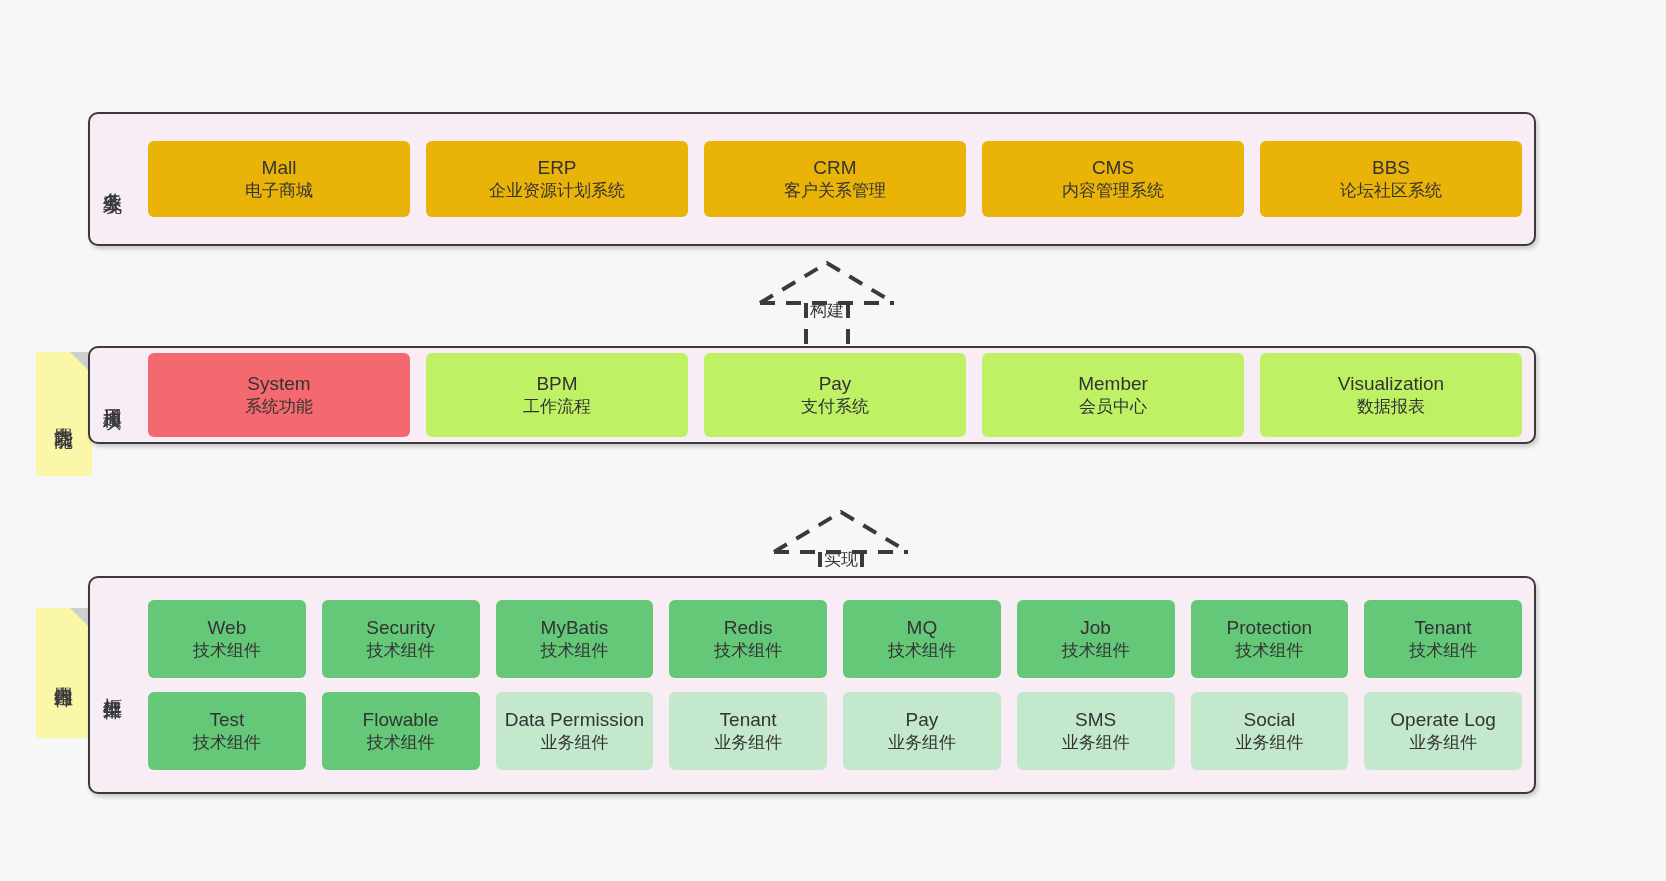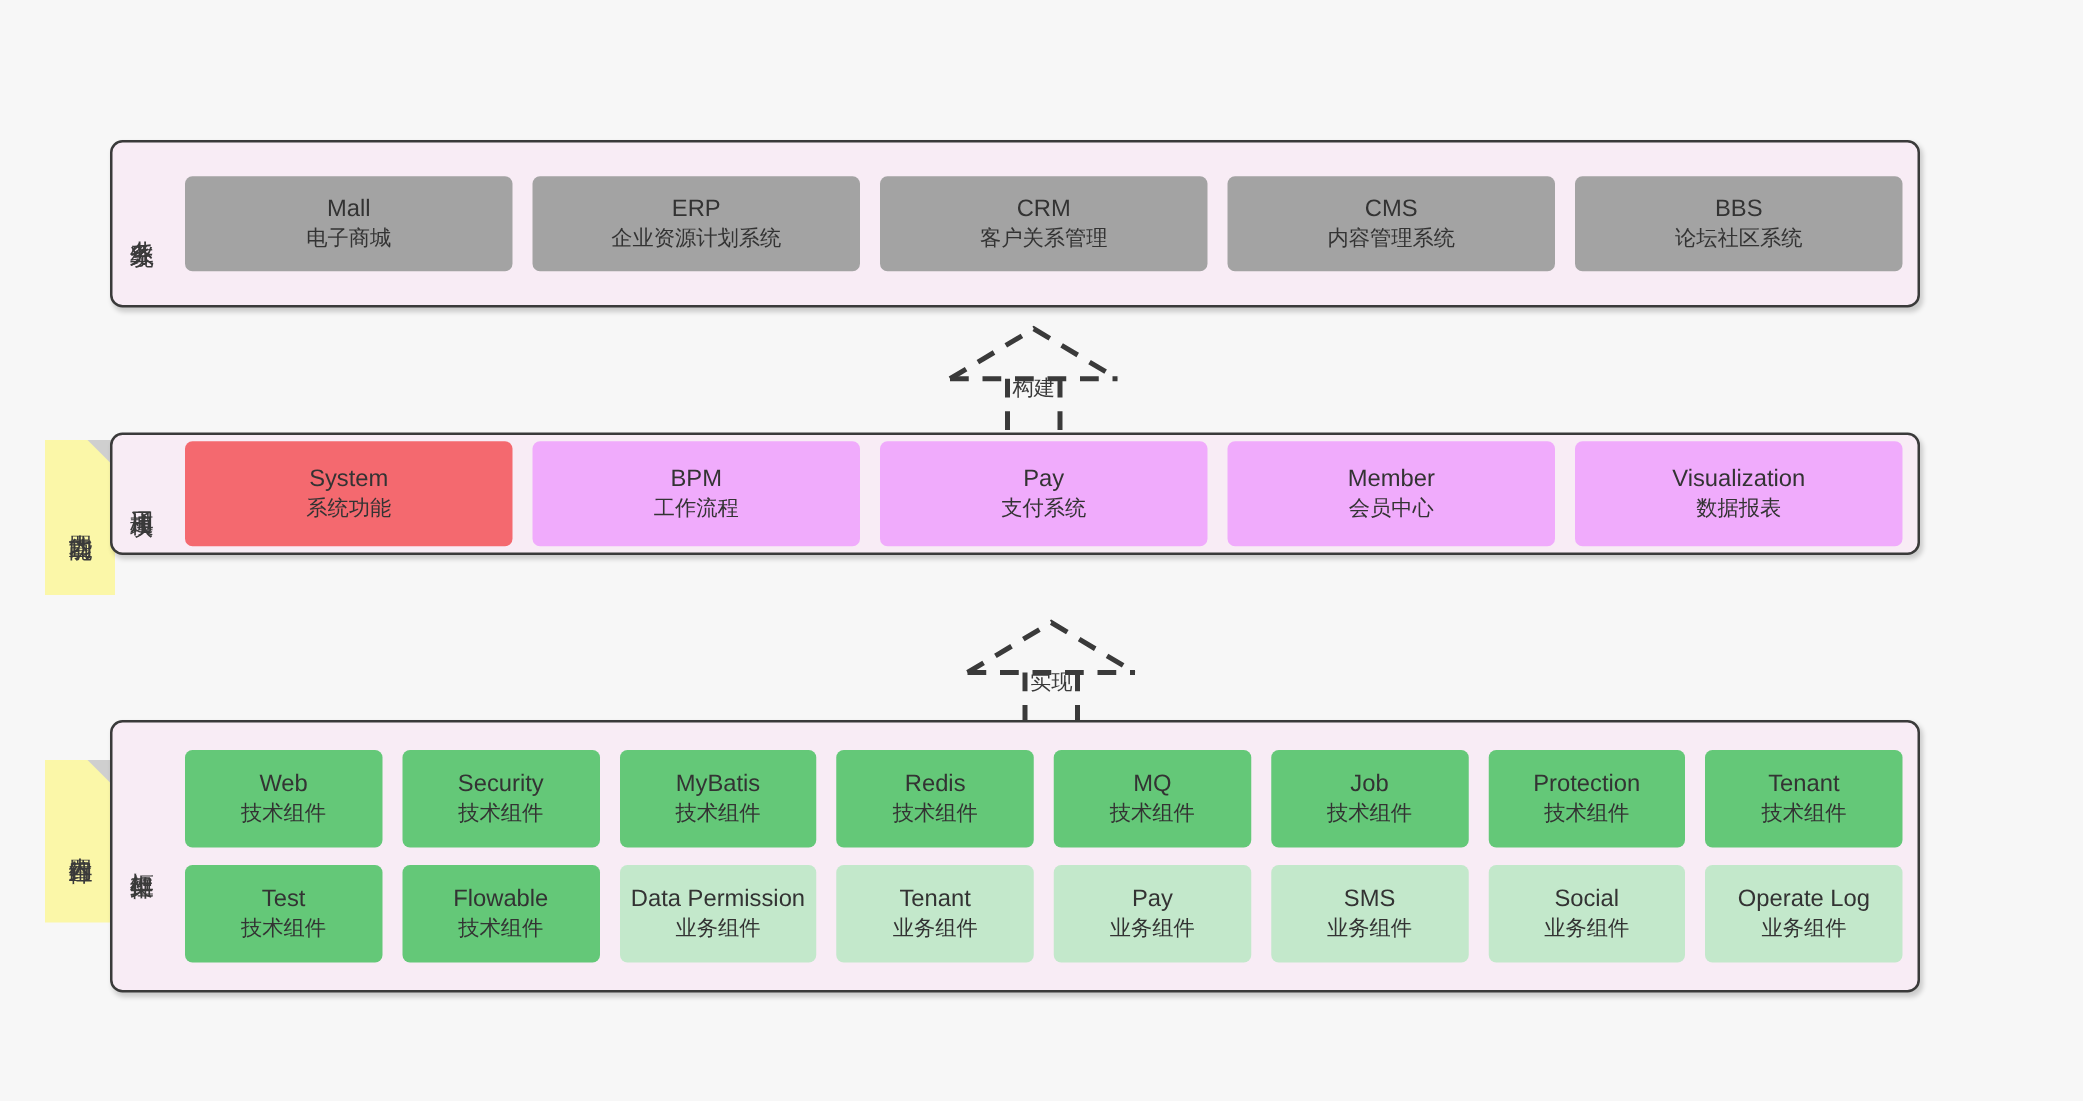--- a/index.html
+++ b/index.html
@@ -67,23 +67,23 @@
     padding: 4px 6px;
     color: #333333;
   }
   .node .t-en { font-size: 19px; }
   .node .t-cn { font-size: 17px; }
 
   .h-sys   { height: 76px; }
   .h-mod   { height: 84px; }
   .h-frame { height: 78px; }
 
-  .c-blue       { background: #a3a3a3; }
+  .c-blue       { background: #eab308; }
   .c-red        { background: #f4696f; }
-  .c-pink       { background: #f0abfc; }
+  .c-pink       { background: #bef264; }
   .c-green      { background: #64c878; text-align: center; }
   .c-lightgreen { background: #c3e8cb; }
 
   
   .sticky {
     position: absolute;
     width: 56px;
     background: #fbf7a8;
     font-size: 19px;
     line-height: 25px;
@@ -192,21 +192,21 @@
         <span class="t-cn">会员中心</span>
       </div>
       <div class="node c-pink h-mod">
         <span class="t-en">Visualization</span>
         <span class="t-cn">数据报表</span>
       </div>
     </div>
   </div>
 </div>
 
-<div class="connector" style="left:756px; top:490px;">
+<div class="connector" style="left:756px; top:504px;">
   <svg width="170" height="100" viewBox="0 0 170 100">
     <path d="M18 48 L85 8 L152 48" fill="none" stroke="#3a3a3a" stroke-width="4" stroke-dasharray="15,11" stroke-linecap="butt"></path>
     <path d="M18 48 L152 48" fill="none" stroke="#3a3a3a" stroke-width="4" stroke-dasharray="15,11"></path>
     <path d="M64 48 L64 100" fill="none" stroke="#3a3a3a" stroke-width="4" stroke-dasharray="15,11"></path>
     <path d="M106 48 L106 100" fill="none" stroke="#3a3a3a" stroke-width="4" stroke-dasharray="15,11"></path>
     <path d="M64 97 L106 97" fill="none" stroke="#3a3a3a" stroke-width="4" stroke-dasharray="15,11"></path>
   </svg>
   <span class="conn-label">实现</span>
 </div>
 

